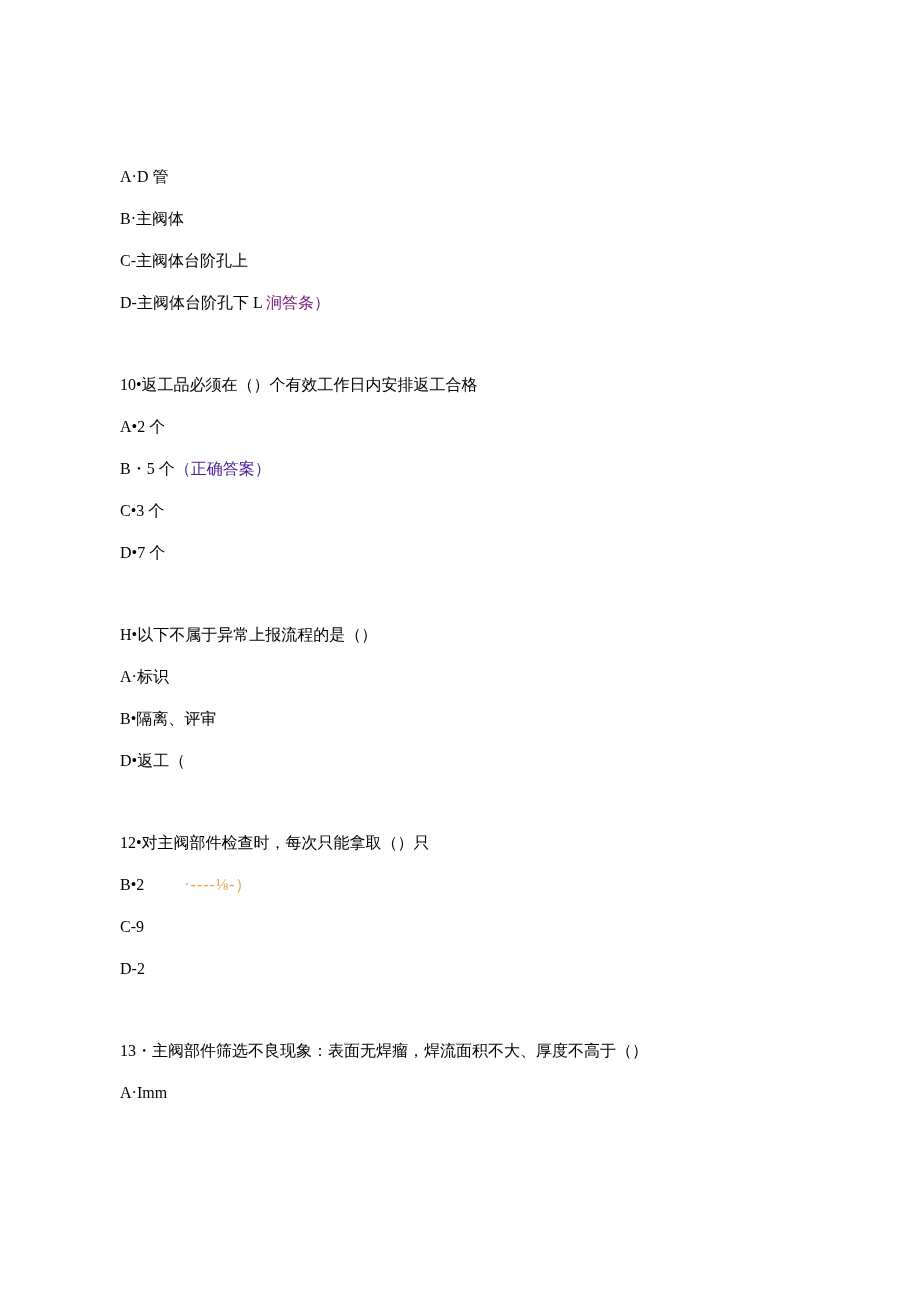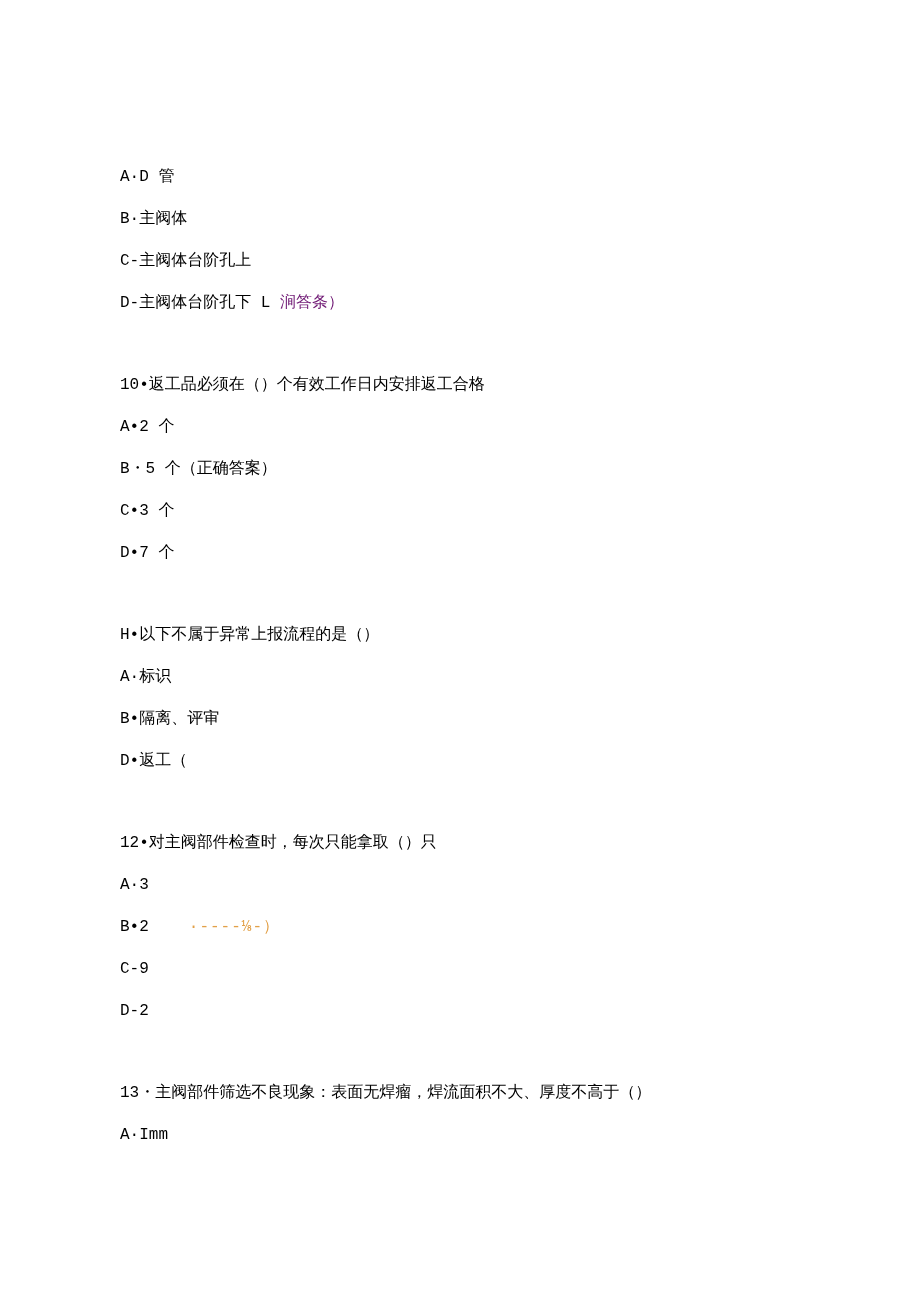--- a/index.html
+++ b/index.html
@@ -10,27 +10,26 @@
     font-size: 16px;
     color: #000000;
     line-height: 1.5;
     width: 920px;
   }
   .page {
     padding: 165px 120px 100px 120px;
   }
   .line {
     margin-bottom: 18px;
-    font-family: Liberation Mono, monospace;
   }
   .block-gap {
     height: 40px;
   }
   .correct {
-    color: #000000;
+    color: #4c1d95;
   }
   .link-blue {
     color: #701a75;
   }
   .marker {
     color: #e2a048;
     letter-spacing: 1px;
   }
   .inline-gap {
     display: inline-block;
@@ -62,21 +61,20 @@
   <div class="block-gap"></div>
 
   <div class="line">H•以下不属于异常上报流程的是（）</div>
   <div class="line">A·标识</div>
   <div class="line">B•隔离、评审</div>
   <div class="line">D•返工（</div>
 
   <div class="block-gap"></div>
 
   <div class="line">12•对主阀部件检查时，每次只能拿取（）只</div>
-  <div class="line">A·3</div>
   <div class="line">
     <span>B•2</span><span class="inline-gap"></span><span class="marker">·----⅛-）</span>
   </div>
   <div class="line">C-9</div>
   <div class="line">D-2</div>
 
   <div class="block-gap"></div>
 
   <div class="line">13・主阀部件筛选不良现象：表面无焊瘤，焊流面积不大、厚度不高于（）</div>
   <div class="line">A·Imm</div>

